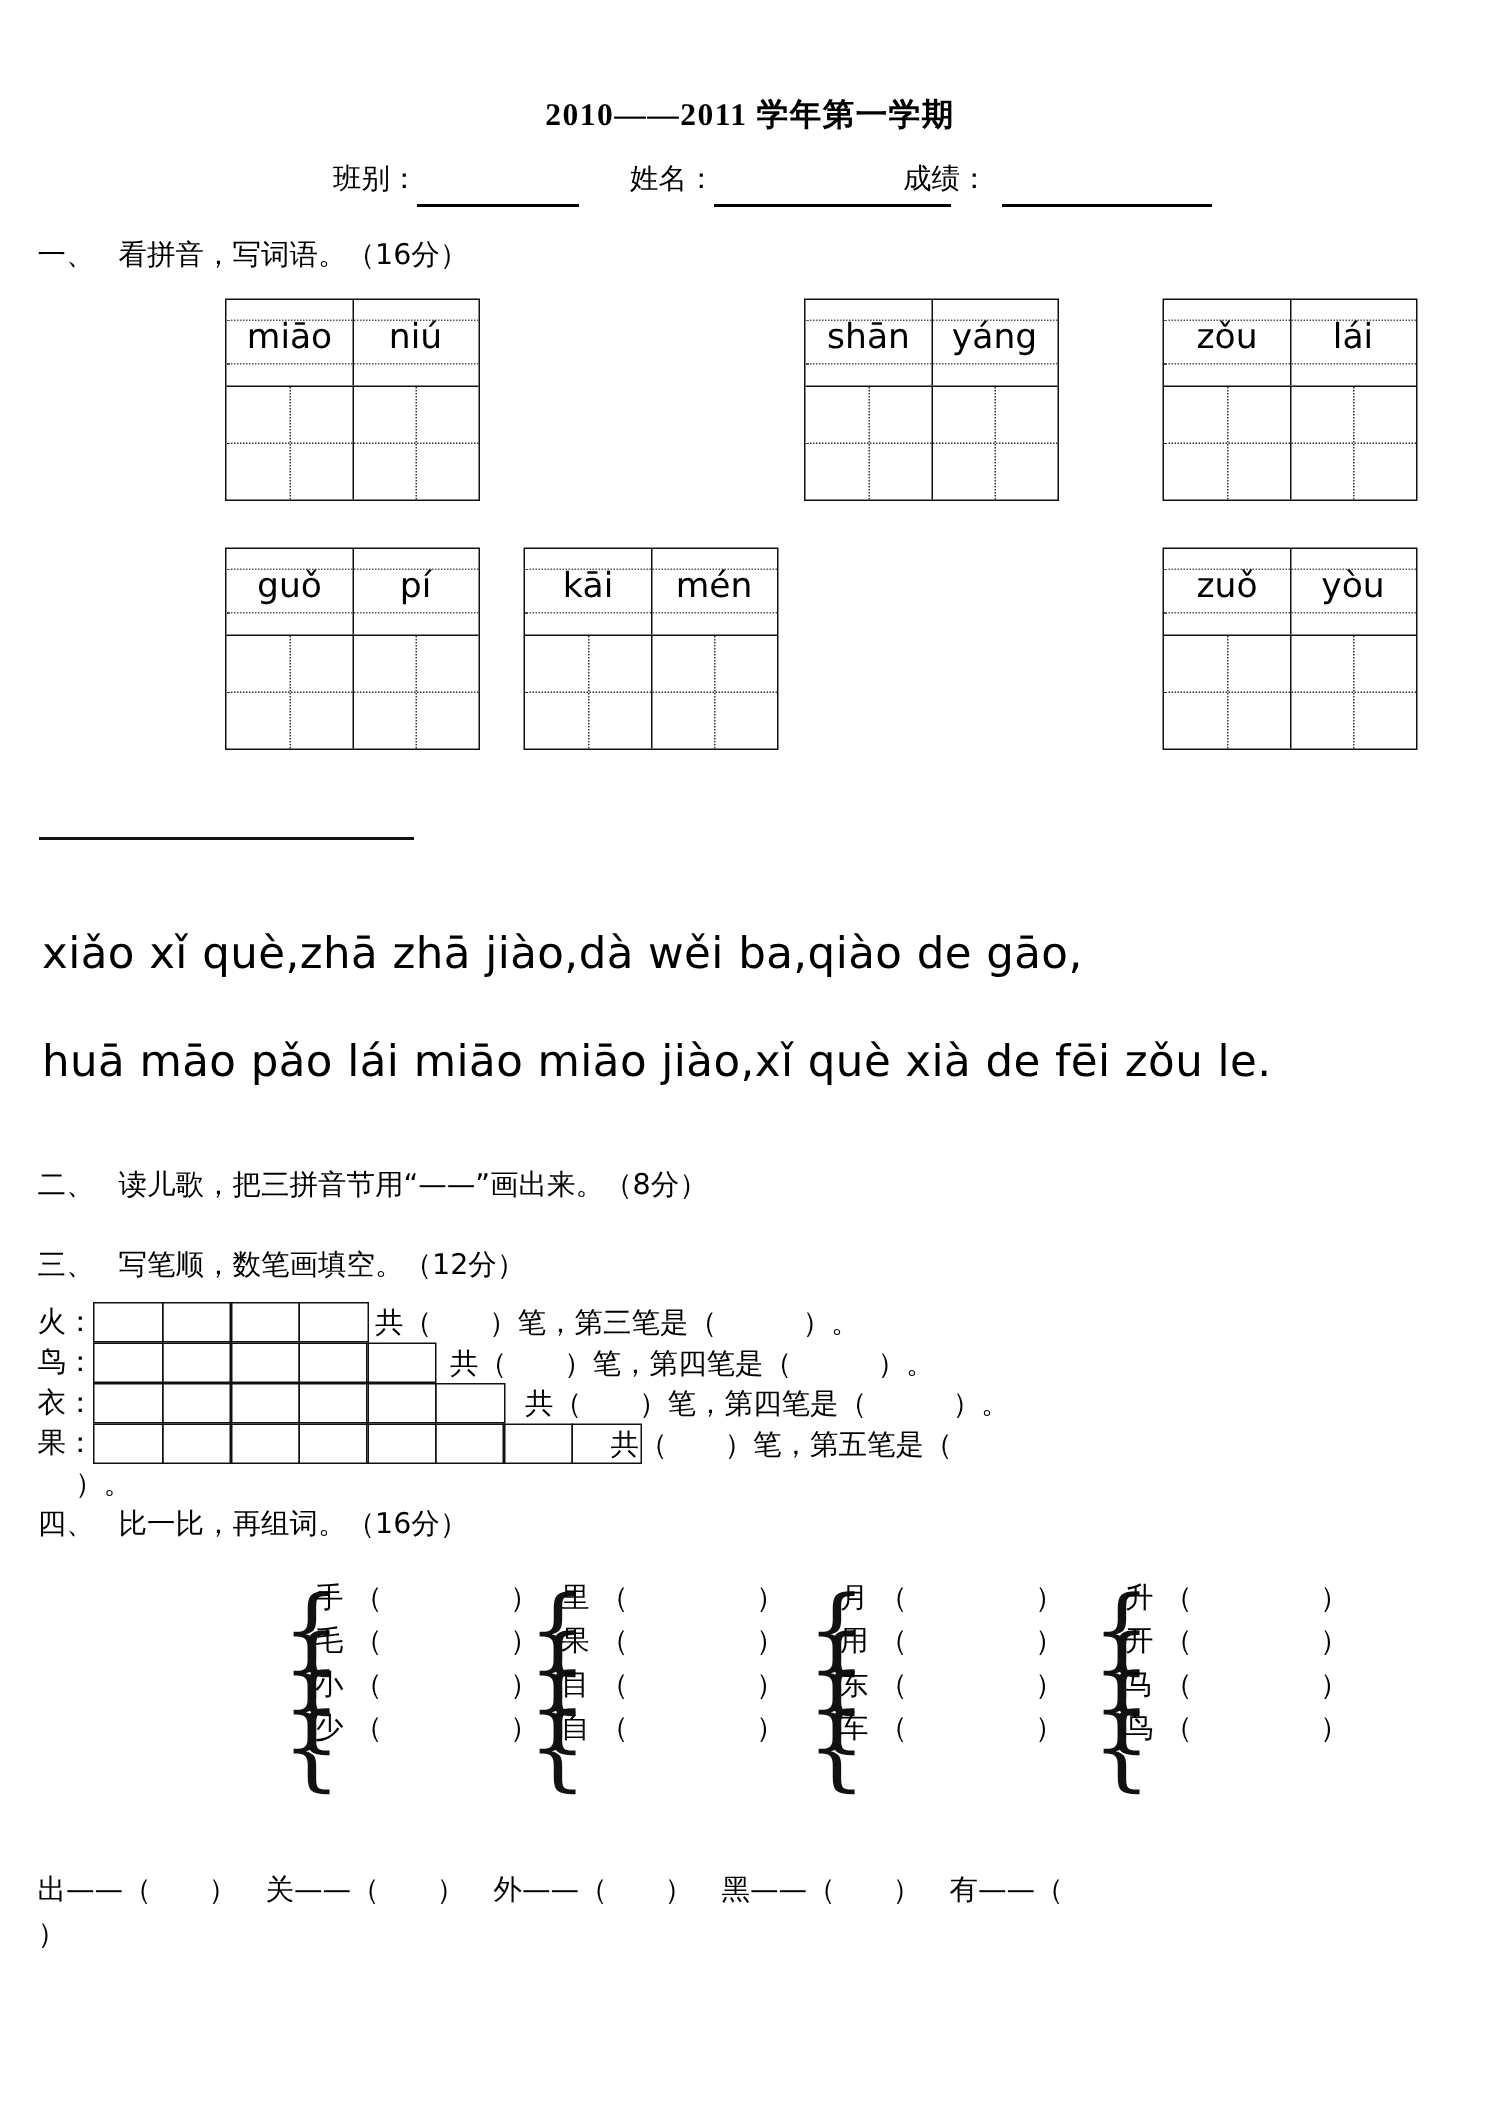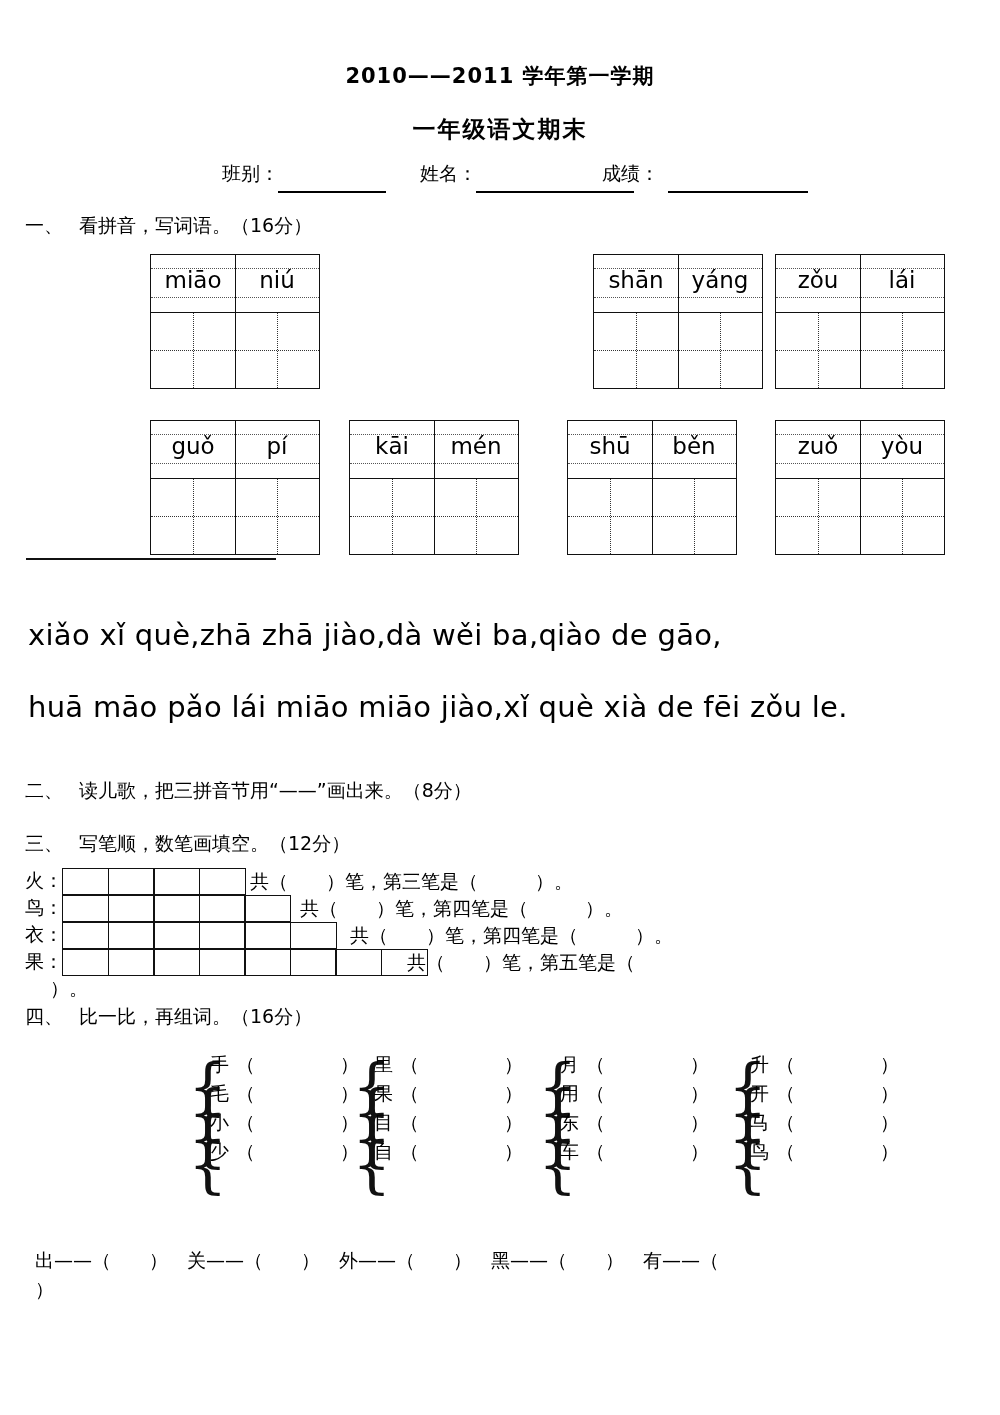--- a/index.html
+++ b/index.html
@@ -21,20 +21,21 @@
     height: 1415px;
   }
 
   
   .title-main {
     text-align: center;
     font-weight: bold;
     font-size: 21px;
     letter-spacing: 1px;
     padding-top: 62px;
+    font-family: Liberation Serif, serif;
   }
   .title-sub {
     text-align: center;
     font-weight: bold;
     font-size: 23px;
     letter-spacing: 2px;
     padding-top: 24px;
   }
   .meta-row {
     position: relative;
@@ -219,35 +220,34 @@
     font-size: 19px;
     white-space: nowrap;
     padding-left: 22px;
   }
   .crow .ch { display: inline-block; width: 26px; }
   .crow .paren-l { display: inline-block; }
   .crow .paren-r { position: absolute; }
 
   
   .anton {
-    padding-left: 35px;
+    padding-left: 25px;
     font-size: 19px;
     line-height: 1.55;
     margin-top: 14px;
     width: 870px;
   }
   .anton span { white-space: nowrap; }
 </style>
 </head>
 <body>
 
 <div class="page">
 
   <div class="title-main">2010——2011 学年第一学期</div>
-  <div class="title-sub">一年级语文期末</div>
 
   <div class="meta-row">
     <span class="meta-label" style="left:222px;font-family:Liberation Serif, serif;">班别：</span>
     <span class="meta-rule" style="left:278px; top:30px; width:108px;"></span>
 
     <span class="meta-label" style="left:420px;">姓名：</span>
     <span class="meta-rule" style="left:476px; top:30px; width:158px;"></span>
 
     <span class="meta-label" style="left:602px;">成绩：</span>
     <span class="meta-rule" style="left:668px; top:30px; width:140px;"></span>
@@ -266,21 +266,21 @@
             <span>niú</span>
           </div>
         </div>
         <div class="py-bottom">
           <div class="vsolid"></div>
           <div class="vdot1"></div>
           <div class="vdot2"></div>
           <div class="hdot"></div>
         </div>
       </div>
-      <div class="pybox" style="left: 593px; top: 0px; text-decoration: underline;">
+      <div class="pybox" style="left: 536px; top: 0px; text-decoration: underline;">
         <div class="py-top">
           <div class="py-mid-sep"></div>
           <div class="py-text">
             <span>shān</span>
             <span>yáng</span>
           </div>
         </div>
         <div class="py-bottom">
           <div class="vsolid"></div>
           <div class="vdot1"></div>
@@ -317,35 +317,20 @@
           <div class="vdot2"></div>
           <div class="hdot"></div>
         </div>
       </div>
       <div class="pybox" style="left: 349px; top: 166px;">
         <div class="py-top">
           <div class="py-mid-sep"></div>
           <div class="py-text">
             <span>kāi</span>
             <span>mén</span>
-          </div>
-        </div>
-        <div class="py-bottom">
-          <div class="vsolid"></div>
-          <div class="vdot1"></div>
-          <div class="vdot2"></div>
-          <div class="hdot"></div>
-        </div>
-      </div>
-      <div class="pybox" style="left: 567px; top: 166px;">
-        <div class="py-top">
-          <div class="py-mid-sep"></div>
-          <div class="py-text">
-            <span>shū</span>
-            <span>běn</span>
           </div>
         </div>
         <div class="py-bottom">
           <div class="vsolid"></div>
           <div class="vdot1"></div>
           <div class="vdot2"></div>
           <div class="hdot"></div>
         </div>
       </div>
       <div class="pybox" style="left: 775px; top: 166px;">

